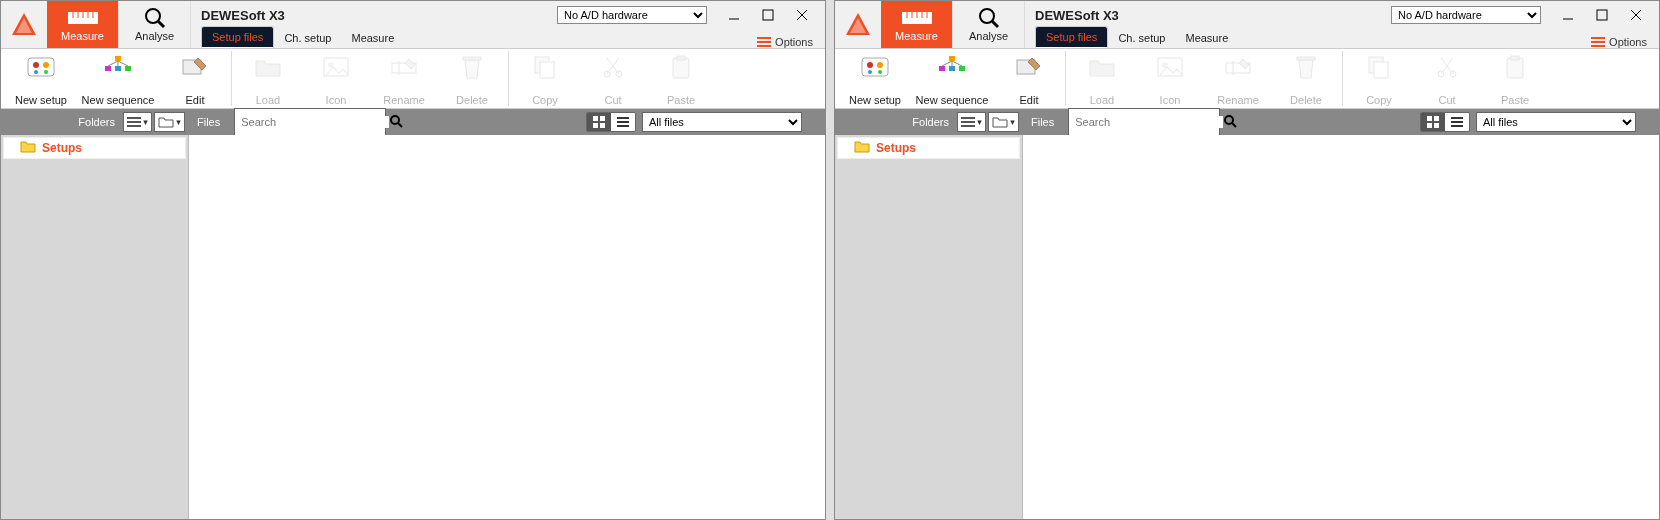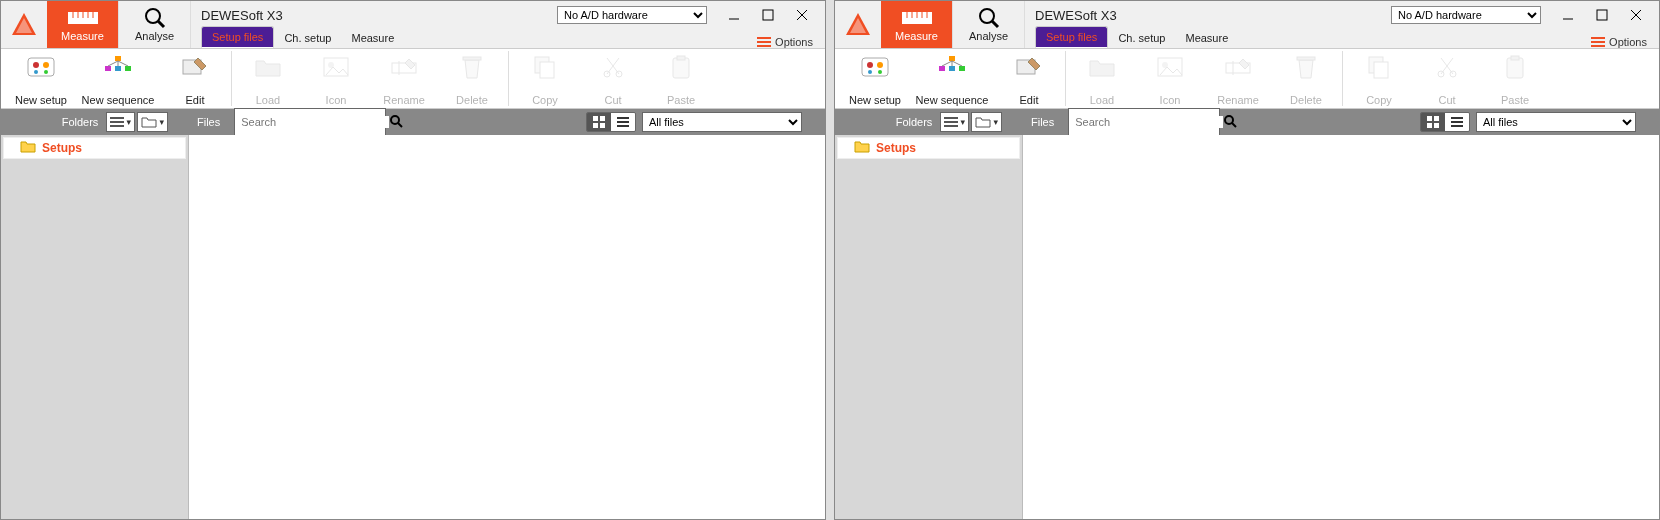--- a/index.html
+++ b/index.html
@@ -5,39 +5,39 @@
   * { box-sizing: border-box; margin: 0; padding: 0; }
   body { background: #e0e0e0; font-family: "Segoe UI", Arial, sans-serif; font-size: 12px; display: flex; gap: 8px; }
   .app { width: 826px; height: 520px; background: #f0f0f0; border: 1px solid #888; display: flex; flex-direction: column; }
   .titlebar { height: 48px; display: flex; align-items: stretch; background: #f0f0f0; border-bottom: 1px solid #ccc; }
   .logo { width: 46px; display:flex; align-items:center; justify-content:center; }
   .mode-btn { width: 72px; display:flex; flex-direction:column; align-items:center; justify-content:center; gap:2px; font-size:11px; color:#222; cursor:pointer; border-right:1px solid #ddd; }
   .mode-btn.active { background:#f04e23; color:#fff; }
   .mode-btn .mode-icon { height:20px; display:flex; align-items:center; justify-content:center; }
   .title-area { flex:1; display:flex; flex-direction:column; justify-content:space-between; padding:4px 6px 0 10px; }
   .app-title-row { display:flex; align-items:center; }
-  .app-title { font-weight:normal; font-size:13px; color:#222; flex:1; }
+  .app-title { font-weight:bold; font-size:13px; color:#222; flex:1; }
   .hw-select { height:18px; font-size:11px; border:1px solid #888; background:#fff; width:150px; padding:0 2px; }
   .winbtns { display:flex; align-items:center; gap:0; margin-left:10px; }
   .winbtn { width:34px; height:20px; display:flex; align-items:center; justify-content:center; cursor:pointer; color:#333; }
   .tabs-row { display:flex; align-items:flex-end; height:22px; }
   .tab { padding:4px 10px; font-size:11px; color:#222; cursor:pointer; border-top-left-radius:3px; border-top-right-radius:3px; }
-  .tab.active { background:#4c1d95; color:#f04e23; border:1px solid #ccc; border-bottom:1px solid #fff; }
+  .tab.active { background:#0f172a; color:#f04e23; border:1px solid #ccc; border-bottom:1px solid #fff; }
   .options-area { margin-left:auto; display:flex; align-items:center; padding:0 6px; cursor:pointer; color:#333; font-size:11px; }
   .options-area svg { margin-right:4px; }
   .toolbar { height:60px; background:#fff; border-bottom:1px solid #ccc; display:flex; align-items:stretch; padding:2px 4px; }
   .tool-group { display:flex; border-right:1px solid #ddd; padding:0 2px; }
   .tool-group:last-child { border-right:none; }
   .tool { width:68px; display:flex; flex-direction:column; align-items:center; justify-content:center; gap:12px; font-size:11px; color:#222; cursor:pointer; border-radius:2px; }
   .tool.wide { width:86px; }
   .tool.disabled { opacity:0.35; }
   .tool .tool-icon { height:30px; display:flex; align-items:center; justify-content:center; }
   .filterbar { height:26px; background:#888; display:flex; align-items:center; color:#fff; font-size:11px; }
   .panel-label { padding:0 8px; }
-  .folders-section { width:188px; display:flex; align-items:center; justify-content:center;padding-left:36px; }
+  .folders-section { width:188px; display:flex; align-items:center; justify-content:flex-end;padding-left:36px; }
   .folders-ctrls { display:flex; gap:2px; padding-right:4px; }
   .fb-btn { background:#fff; border:1px solid #666; height:20px; display:flex; align-items:center; justify-content:center; padding:0 3px; cursor:pointer; color:#333; }
   .fb-btn.split { padding-right:1px; }
   .fb-caret { width:9px; text-align:center; color:#333; font-size:9px; }
   .search-wrap { margin-left:6px; background:#fff; border:1px solid #666; height:28px; display:flex; align-items:center; width:152px; }
   .search-wrap input { border:none; outline:none; flex:1; font-size:11px; padding:0 6px; }
   .search-wrap .search-icon { width:22px; text-align:center; color:#000; }
   .view-toggle { display:flex; margin-left:auto; margin-right:6px; border:1px solid #666; height:20px; overflow:hidden; border-radius:2px; }
   .view-toggle .vbtn { width:24px; display:flex; align-items:center; justify-content:center; background:#fff; color:#333; cursor:pointer; }
   .view-toggle .vbtn.active { background:#555; color:#fff; }

